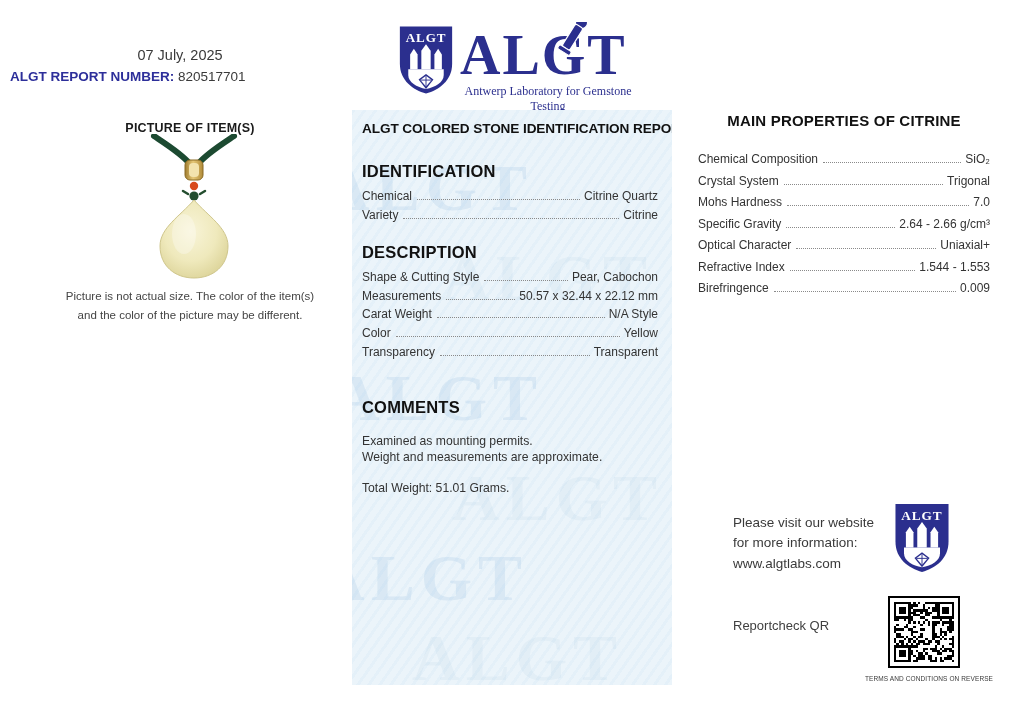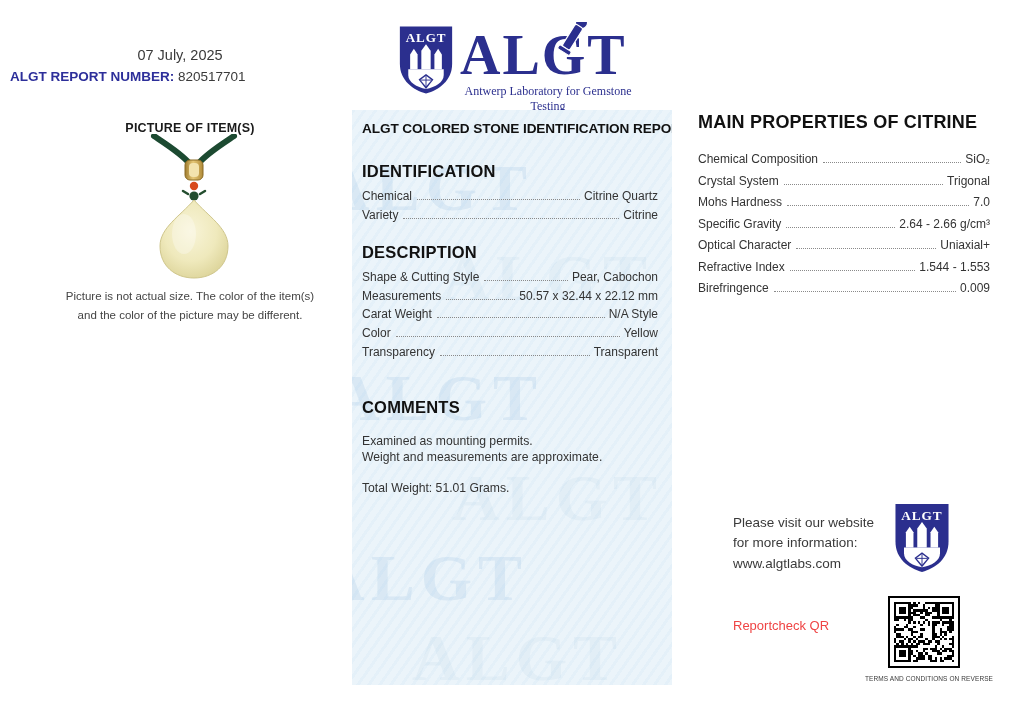--- a/index.html
+++ b/index.html
@@ -45,30 +45,30 @@
   .h-desc  { margin-top:21px; }
   .h-comm  { margin-top:39px; }
   .rows { position:relative; margin-top:8px; }
   .prop-row { display:flex; align-items:baseline; font-size:12px; color:#333;
               margin-bottom:4.8px; white-space:nowrap; }
   .prop-row .dots { flex:1 1 auto; border-bottom:1.4px dotted #8a8a8a; margin:0 4px 2px 5px; min-width:10px; }
   .comm-lines { position:relative; margin-top:17px; font-size:12.2px; color:#333; line-height:1.3; }
   .comm-total { position:relative; margin-top:15px; font-size:12.2px; color:#333; }
 
   
-  .props-title { position:absolute; left:698px; top:112px; width:292px; text-align:left;
-                 font-size:18px; font-weight:bold; color:#111; letter-spacing:.2px; }
+  .props-title { position:absolute; left:698px; top:112px; width:292px; text-align:center;
+                 font-size:15px; font-weight:bold; color:#111; letter-spacing:.2px; }
   .props-rows { position:absolute; left:698px; top:152px; width:292px; }
   .props-rows .prop-row { margin-bottom:7.5px; font-size:12px; }
 
   
   .site-text { position:absolute; left:733px; top:513px; font-size:13.5px; color:#3a3a3a;
                line-height:1.5; }
   .shield-sm { position:absolute; left:893px; top:502px; }
-  .reportcheck { position:absolute; left:733px; top:618px; font-size:13px; color:#ef4444; }
+  .reportcheck { position:absolute; left:733px; top:618px; font-size:13px; color:#404040; }
   .qr { position:absolute; left:888px; top:596px; width:72px; height:72px;
         border:2.5px solid #000; background:#fff; padding:4px; }
   .qr-modules { display:grid; width:100%; height:100%;
                 grid-template-rows:repeat(25,1fr); grid-template-columns:repeat(25,1fr); }
   .qr-modules i { background:#000; display:block; }
   .terms { position:absolute; left:865px; top:675px; width:115px; text-align:center;
            font-size:6.5px; color:#3a3a3a; letter-spacing:.1px; white-space:nowrap; }
 </style>
 </head>
 <body>

